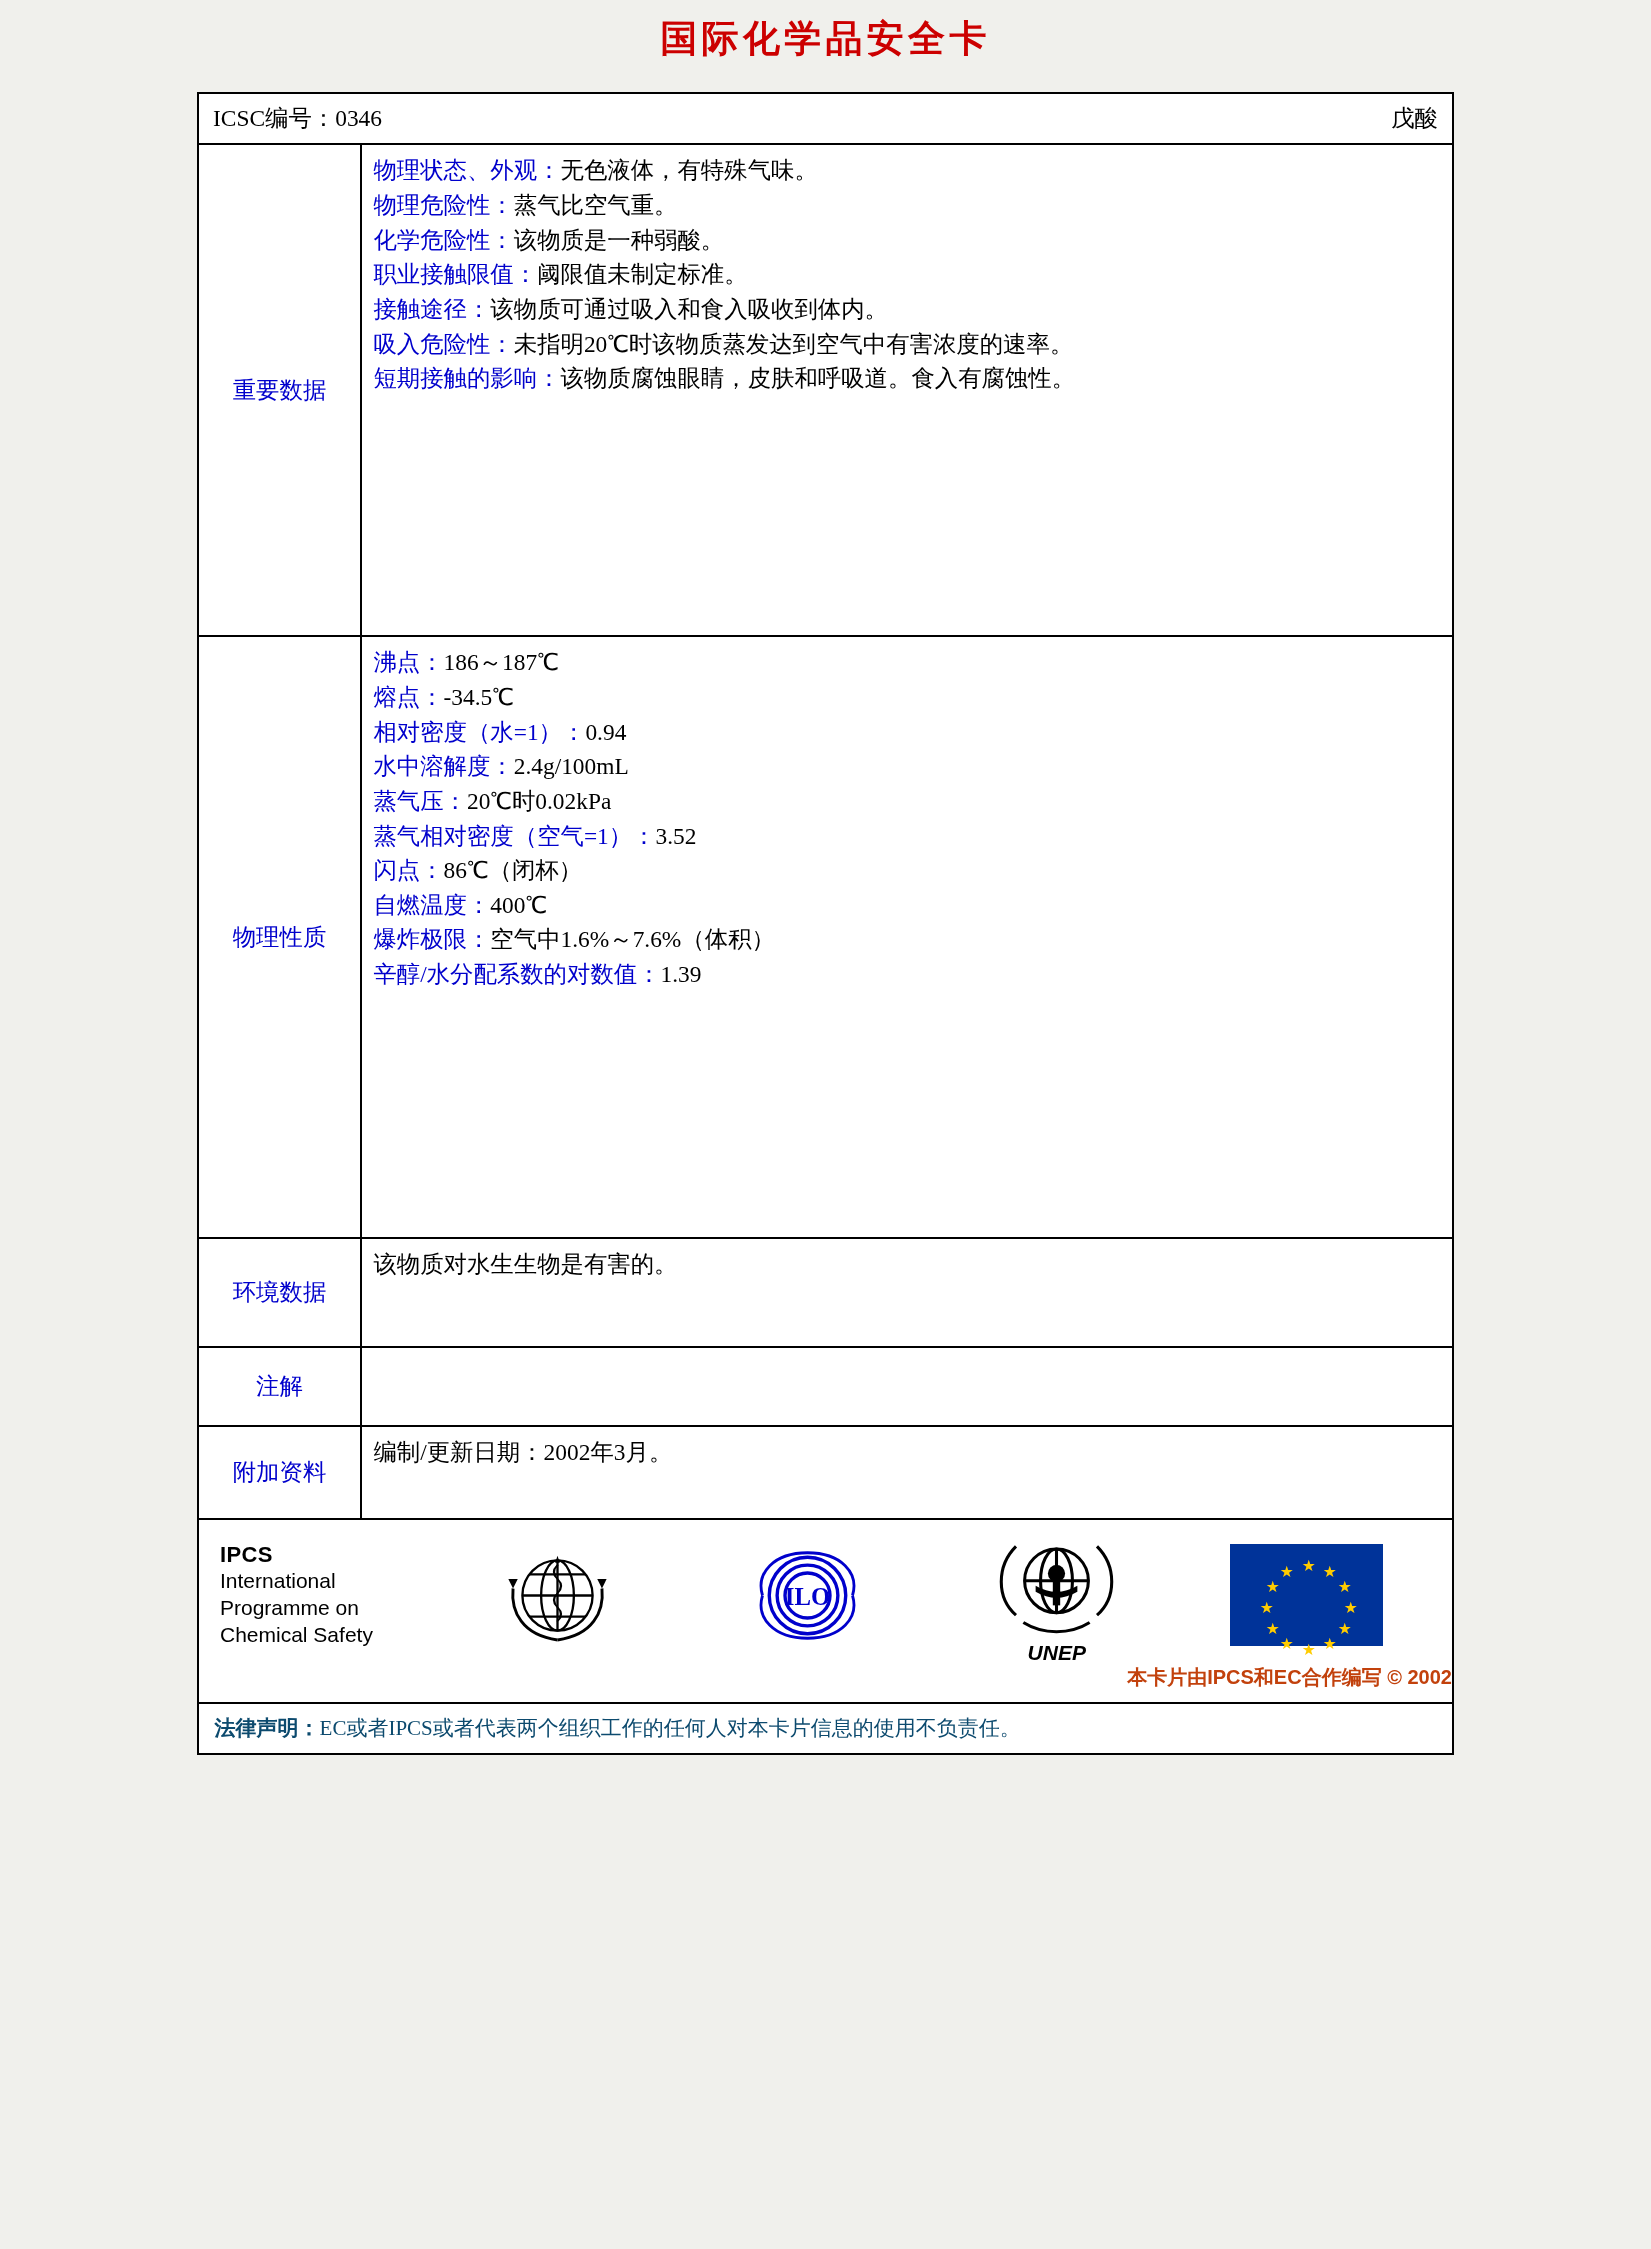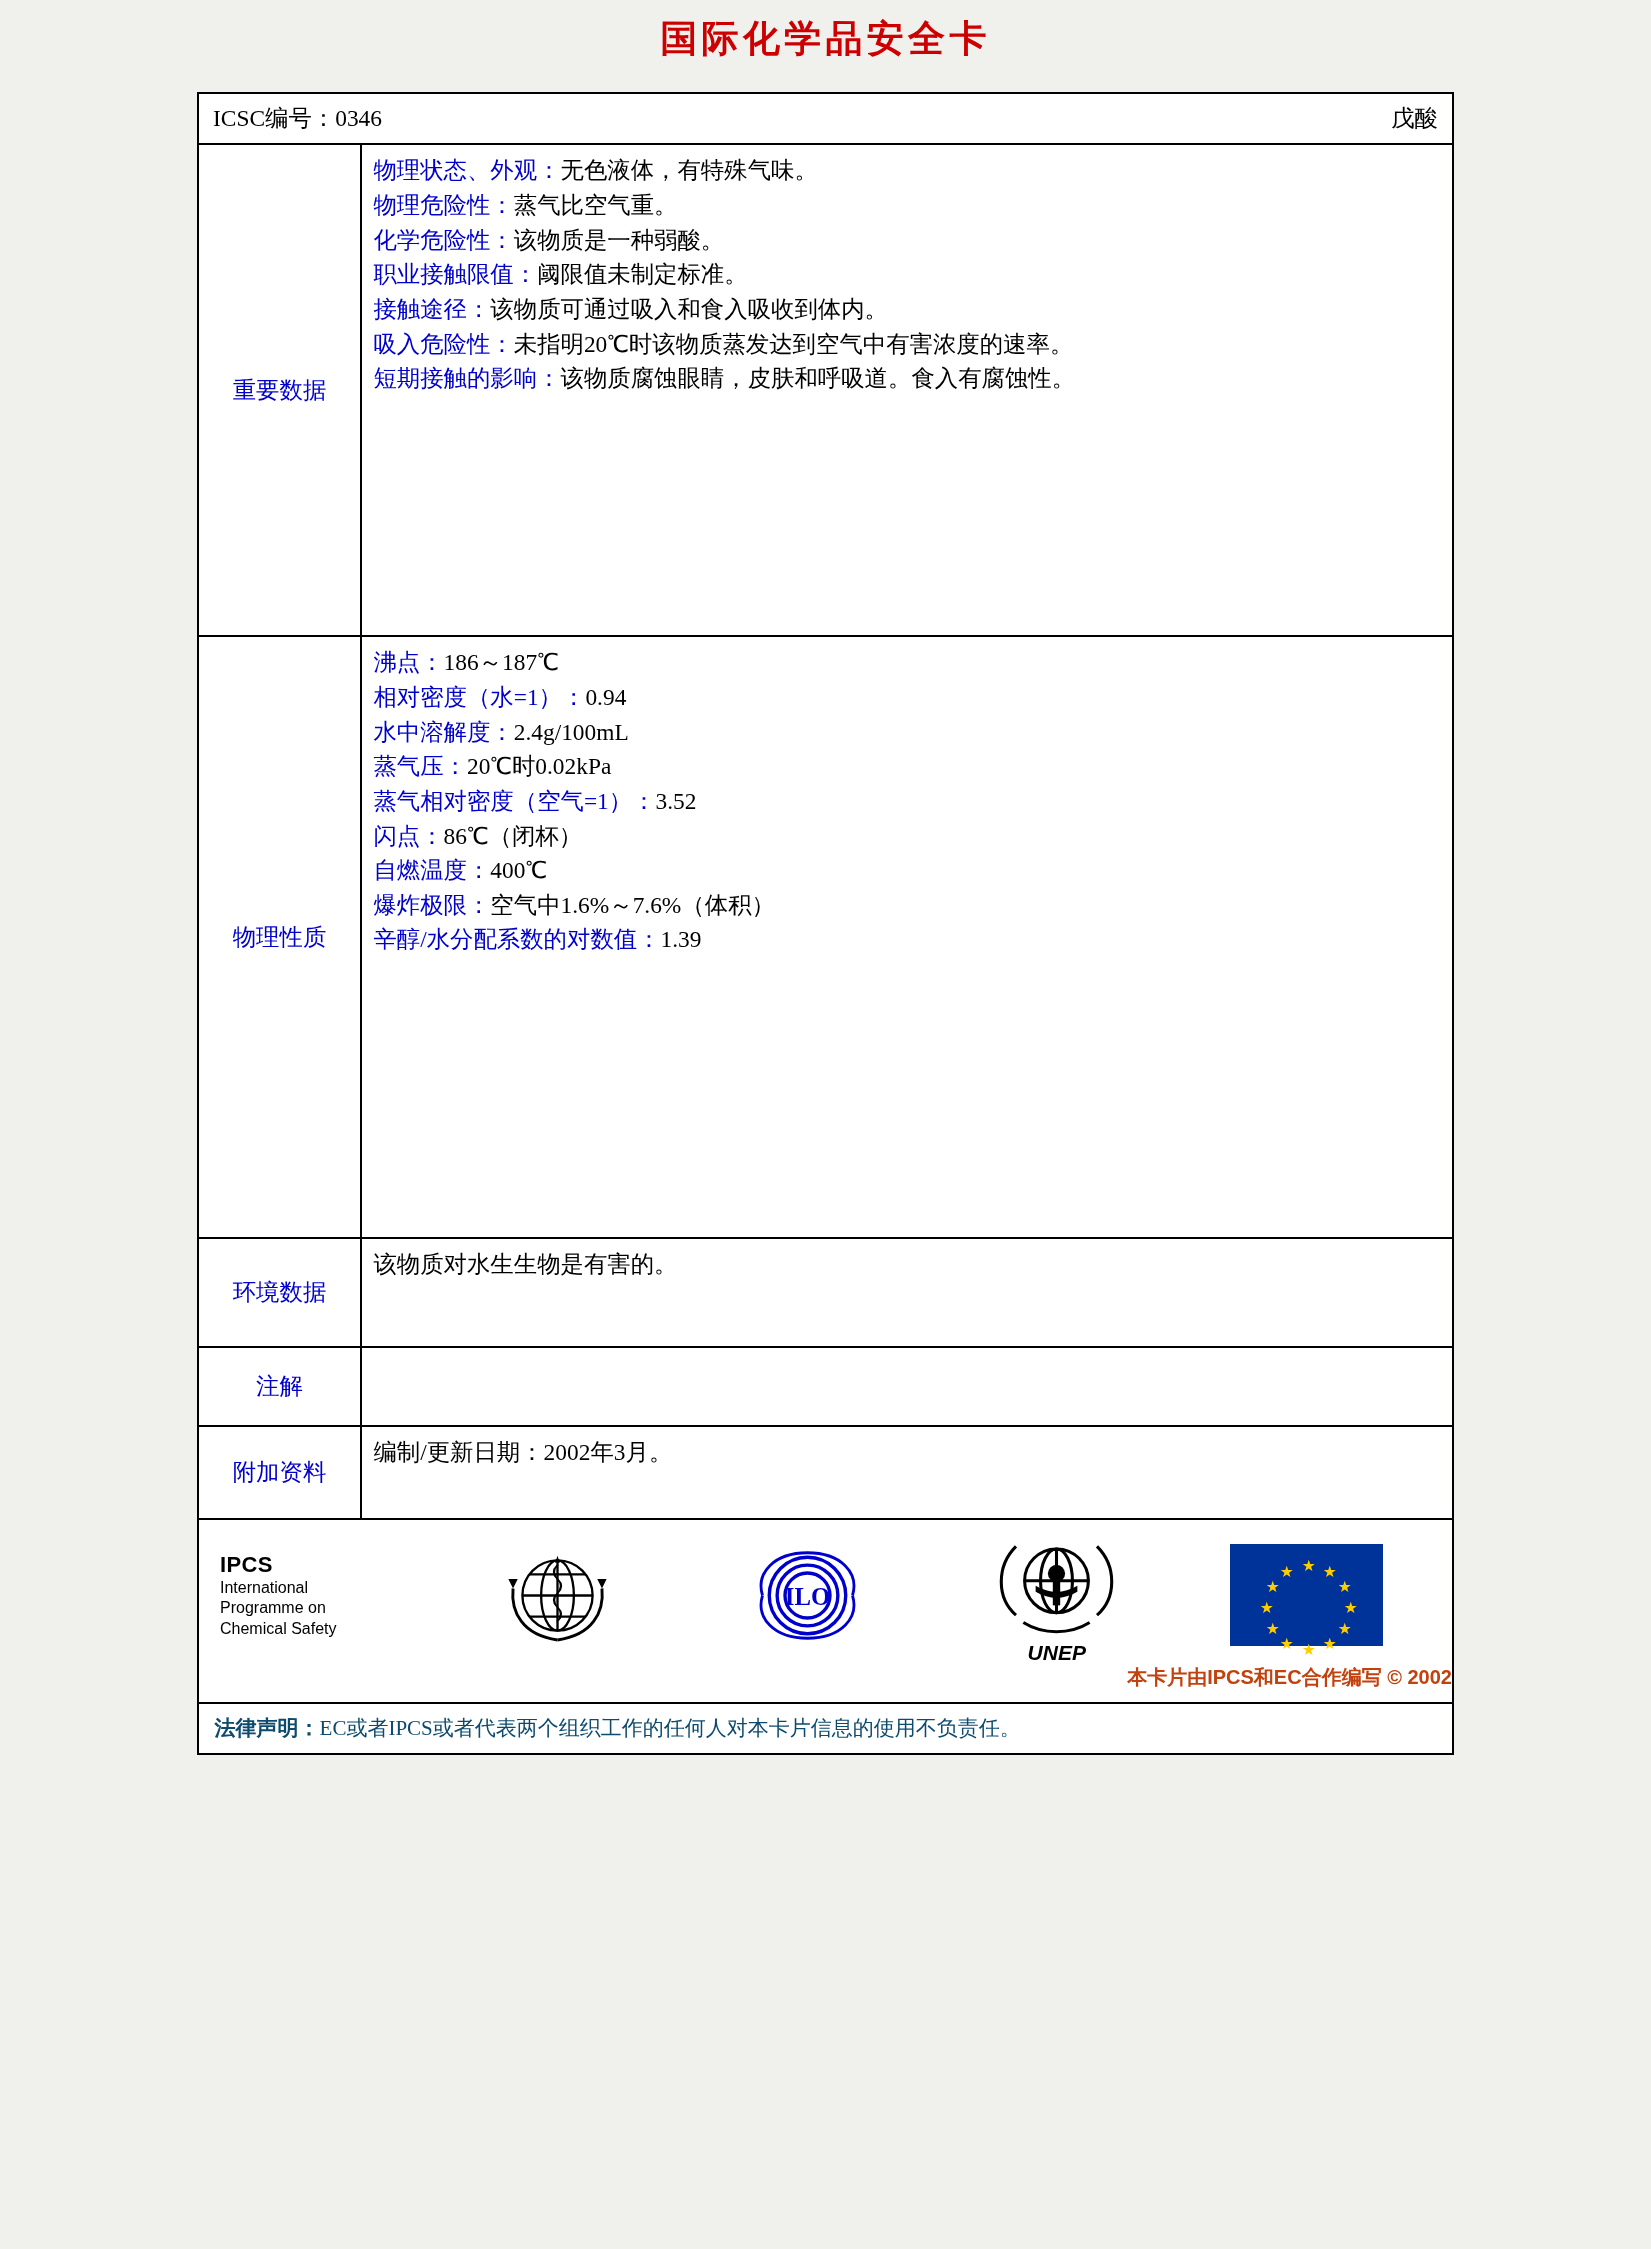--- a/index.html
+++ b/index.html
@@ -117,21 +117,21 @@
     width: 213px;
     color: #000;
     font-family: "Liberation Sans", sans-serif;
   }
   .ipcs-block .big {
     font-weight: bold;
     font-size: 22px;
     letter-spacing: 0.4px;
   }
   .ipcs-block .small {
-    font-size: 16px;
+    font-size: 21px;
     line-height: 1.28;
   }
   .logo-slot {
     flex: 1;
     display: flex;
     justify-content: center;
     align-items: center;
   }
   .who-logo, .ilo-logo, .unep-logo {
     width: 135px;
@@ -188,20 +188,21 @@
         <div class="line"><span class="k">接触途径：</span><span class="v">该物质可通过吸入和食入吸收到体内。</span></div>
         <div class="line"><span class="k">吸入危险性：</span><span class="v">未指明20℃时该物质蒸发达到空气中有害浓度的速率。</span></div>
         <div class="line"><span class="k">短期接触的影响：</span><span class="v">该物质腐蚀眼睛，皮肤和呼吸道。食入有腐蚀性。</span></div>
       </div>
     </div>
 
     <div class="row row-phys">
       <div class="label-cell">物理性质</div>
       <div class="content-cell">
         <div class="line"><span class="k">沸点：</span><span class="v">186～187℃</span></div>
+        <div class="line"><span class="k">熔点：</span><span class="v">-34.5℃</span></div>
         <div class="line"><span class="k">相对密度（水=1）：</span><span class="v">0.94</span></div>
         <div class="line"><span class="k">水中溶解度：</span><span class="v">2.4g/100mL</span></div>
         <div class="line"><span class="k">蒸气压：</span><span class="v">20℃时0.02kPa</span></div>
         <div class="line"><span class="k">蒸气相对密度（空气=1）：</span><span class="v">3.52</span></div>
         <div class="line"><span class="k">闪点：</span><span class="v">86℃（闭杯）</span></div>
         <div class="line"><span class="k">自燃温度：</span><span class="v">400℃</span></div>
         <div class="line"><span class="k">爆炸极限：</span><span class="v">空气中1.6%～7.6%（体积）</span></div>
         <div class="line"><span class="k">辛醇/水分配系数的对数值：</span><span class="v">1.39</span></div>
       </div>
     </div>

